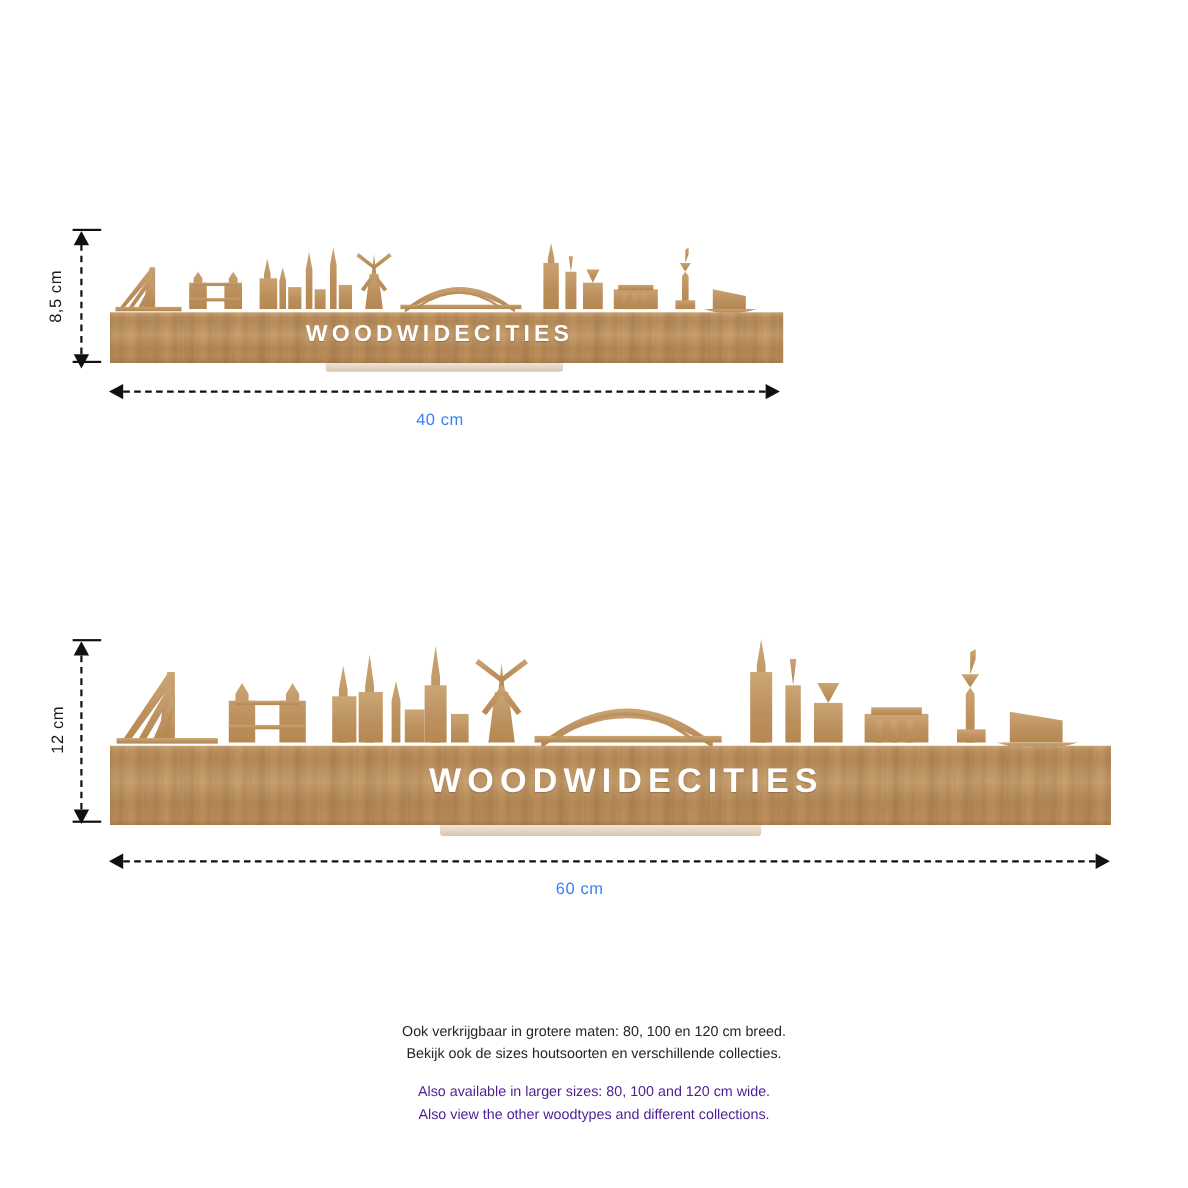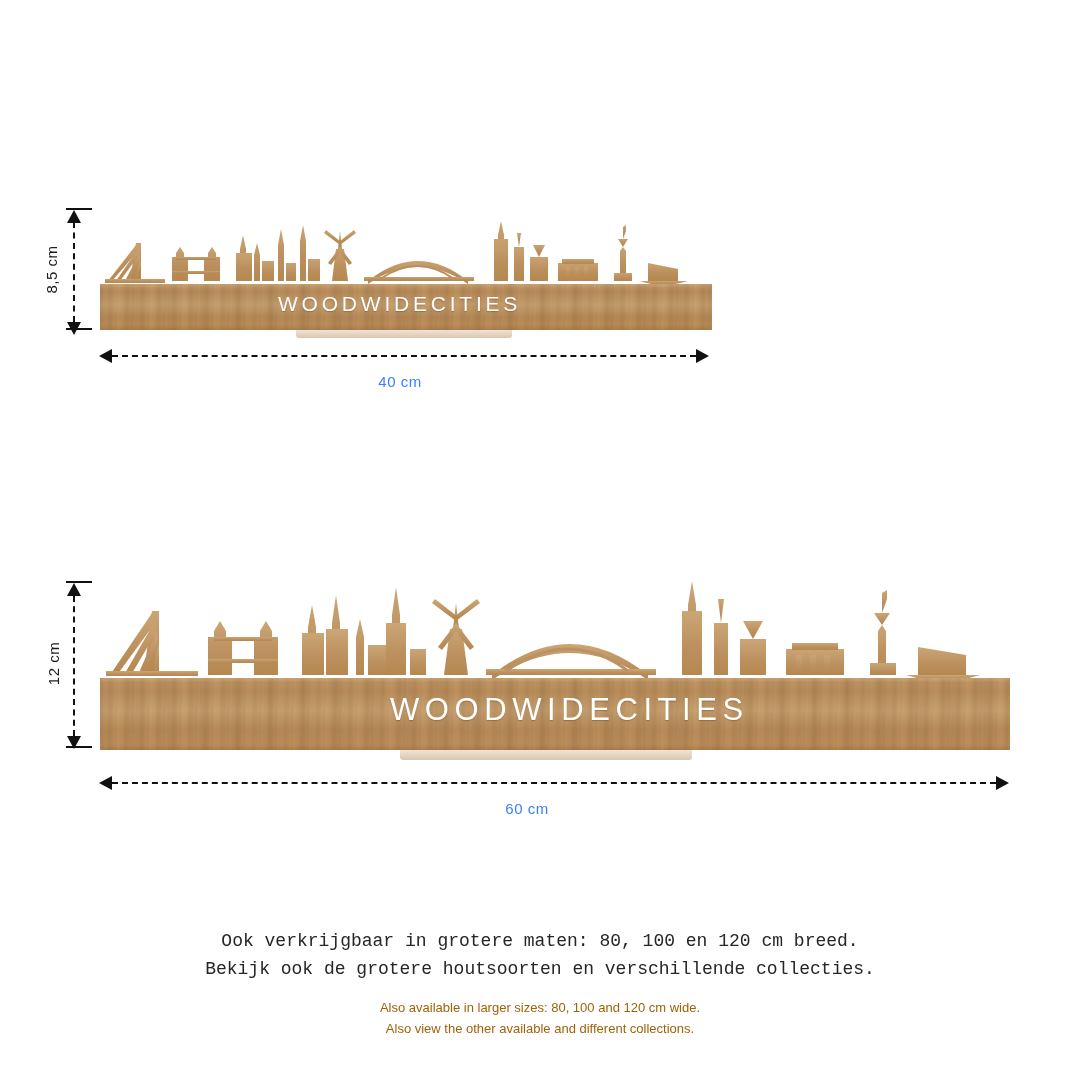--- a/index.html
+++ b/index.html
@@ -70,21 +70,21 @@
     position: absolute;
     left: 0;
     bottom: 0;
     width: 100%;
   }
   .skyline-wrap svg { display: block; width: 100%; height: 100%; }
 
   .brand {
     position: absolute;
     color: #ffffff;
-    font-weight: 400;
+    font-weight: 700;
     letter-spacing: .18em;
     white-space: nowrap;
     text-shadow: 0 1px 1px rgba(90,55,20,.35);
     text-align: center;
   }
   .stand {
     position: absolute;
     background: linear-gradient(180deg, #efe3d6 0%, #e3d2c0 60%, #d9c6b1 100%);
     border-radius: 0 0 3px 3px;
   }
@@ -114,29 +114,28 @@
   .head.down  { border-left: 7px solid transparent; border-right: 7px solid transparent; border-top: 13px solid #111; }
 
   
   .footer {
     position: absolute;
     left: 0;
     width: 1080px;
     text-align: center;
   }
   .footer .nl {
-    font-size: 18px;
+    font-size: 13px;
     color: #262626;
     line-height: 1.55;
-    font-family: Liberation Mono, monospace;
   }
   .footer .en {
     margin-top: 14px;
     font-size: 13px;
-    color: #a16207;
+    color: #4c1d95;
     line-height: 1.6;
   }
 </style>
 </head>
 <body>
 
 <div class="stage">
 
   <div class="product" style="left:100px; top:205px; width:612px; height:125px;">
 
@@ -320,21 +319,21 @@
   <div>
     <div class="arrow-line-h" style="left:112px; top:782px; width:884px;"></div>
     <div class="head left" style="left:99px; top:776px;"></div>
     <div class="head right" style="left:996px; top:776px;"></div>
     <div class="dim-label-h" style="left:427px; top:800px; width:200px;">60 cm</div>
   </div>
 
   <div class="footer" style="top:928px;">
     <div class="nl">
       <div>Ook verkrijgbaar in grotere maten: 80, 100 en 120 cm breed.</div>
-      <div>Bekijk ook de grotere houtsoorten en verschillende collecties.</div>
+      <div>Bekijk ook de sizes houtsoorten en verschillende collecties.</div>
     </div>
     <div class="en">
       <div>Also available in larger sizes: 80, 100 and 120 cm wide.</div>
-      <div>Also view the other available and different collections.</div>
+      <div>Also view the other woodtypes and different collections.</div>
     </div>
   </div>
 
 </div>
 
 </body></html>

